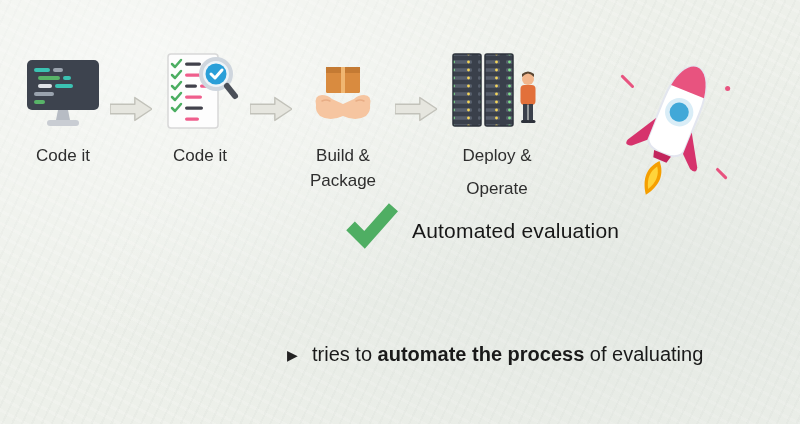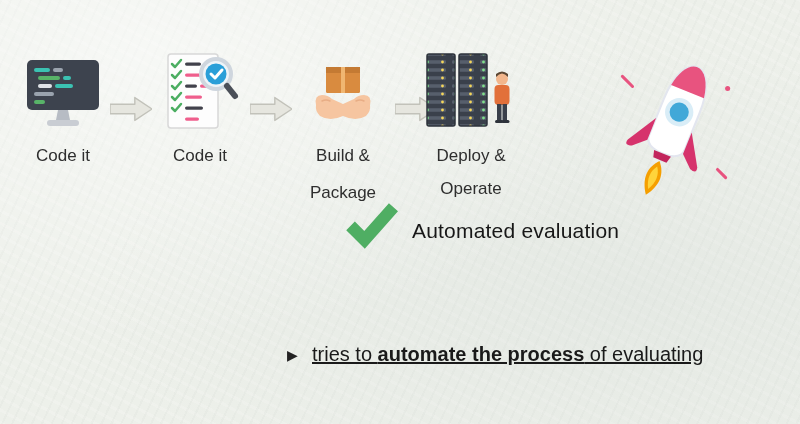--- a/index.html
+++ b/index.html
@@ -42,21 +42,21 @@
     color:#eec35a;
     -webkit-text-stroke:2px #c8943a;
     text-shadow:2px 3px 0 rgba(170,122,40,.30);
   }
   .bullet{
     position:absolute;left:287px;top:347px;
     font-size:14px;color:#222;
   }
   .sre-text{
     position:absolute;left:312px;top:340px;width:460px;
-    font-size:20px;line-height:28px;color:#1a1a1a;text-decoration:underline;
+    font-size:20px;line-height:28px;color:#1a1a1a;
   }
   .sre-text b{font-weight:700;}
 </style>
 </head>
 <body>
 
 <div class="slide">
 
   <div class="step" style="left:8px;top:48px">
     <div class="icon-box">
@@ -116,28 +116,28 @@
         <rect x="20" y="10" width="34" height="26" rx="1.5" fill="#d98b3f"></rect>
         <rect x="20" y="10" width="34" height="6" fill="#c47a33"></rect>
         <rect x="35" y="10" width="4" height="26" fill="#f0b671"></rect>
         <path d="M10 48 Q8 38 16 38 Q22 38 26 42 L37 47 L37 59 Q24 65 14 59 Q9 54 10 48 Z" fill="#f6c5a0"></path>
         <path d="M64 48 Q66 38 58 38 Q52 38 48 42 L37 47 L37 59 Q50 65 60 59 Q65 54 64 48 Z" fill="#f6c5a0"></path>
         <path d="M16 44 q4 -2 8 0" stroke="#e8ad85" stroke-width="1.5" fill="none" stroke-linecap="round"></path>
         <path d="M50 44 q4 -2 8 0" stroke="#e8ad85" stroke-width="1.5" fill="none" stroke-linecap="round"></path>
       </svg>
     </div>
     <div class="step-label">Build &amp;</div>
-    <div class="step-label" style="margin-top:16px">Package</div>
+    <div class="step-label" style="margin-top:4px">Package</div>
   </div>
 
   <svg class="arrow" style="left:395px;top:96px" viewBox="0 0 44 26">
     <polygon points="0,8 26,8 26,1 44,13 26,25 26,18 0,18" fill="#e6e6df" stroke="#c2c2ba" stroke-width="1.5" stroke-linejoin="round"></polygon>
   </svg>
 
-  <div class="step" style="left:416px;top:48px">
+  <div class="step" style="left:442px;top:48px">
     <div class="icon-box">
       <svg width="100" height="88" viewBox="0 0 100 88">
         <defs>
           <pattern id="slat" width="28" height="8" patternUnits="userSpaceOnUse">
             <rect width="28" height="8" fill="#3a404b"></rect>
             <rect x="3" y="2.2" width="22" height="3.6" rx="1.2" fill="#575f6c"></rect>
             <circle cx="6.5" cy="4" r="1.4" fill="#7ee08a"></circle>
             <circle cx="21.5" cy="4" r="1.4" fill="#f5d65a"></circle>
           </pattern>
         </defs>

